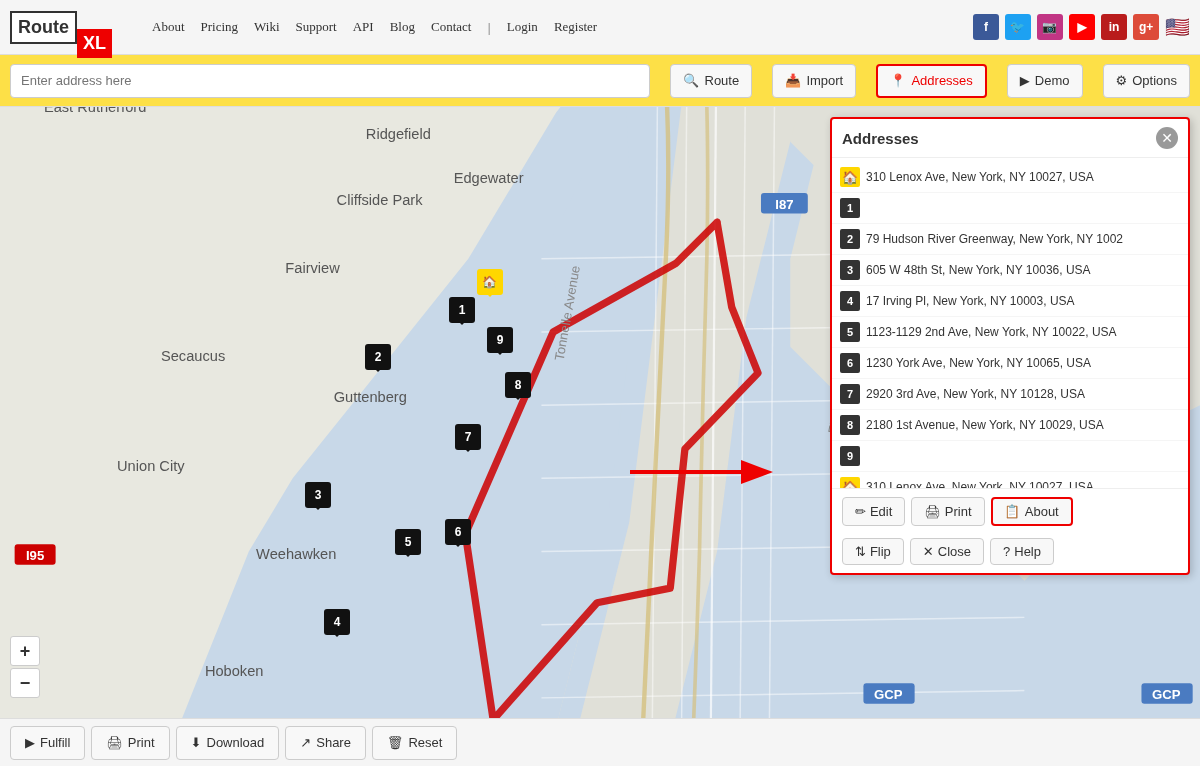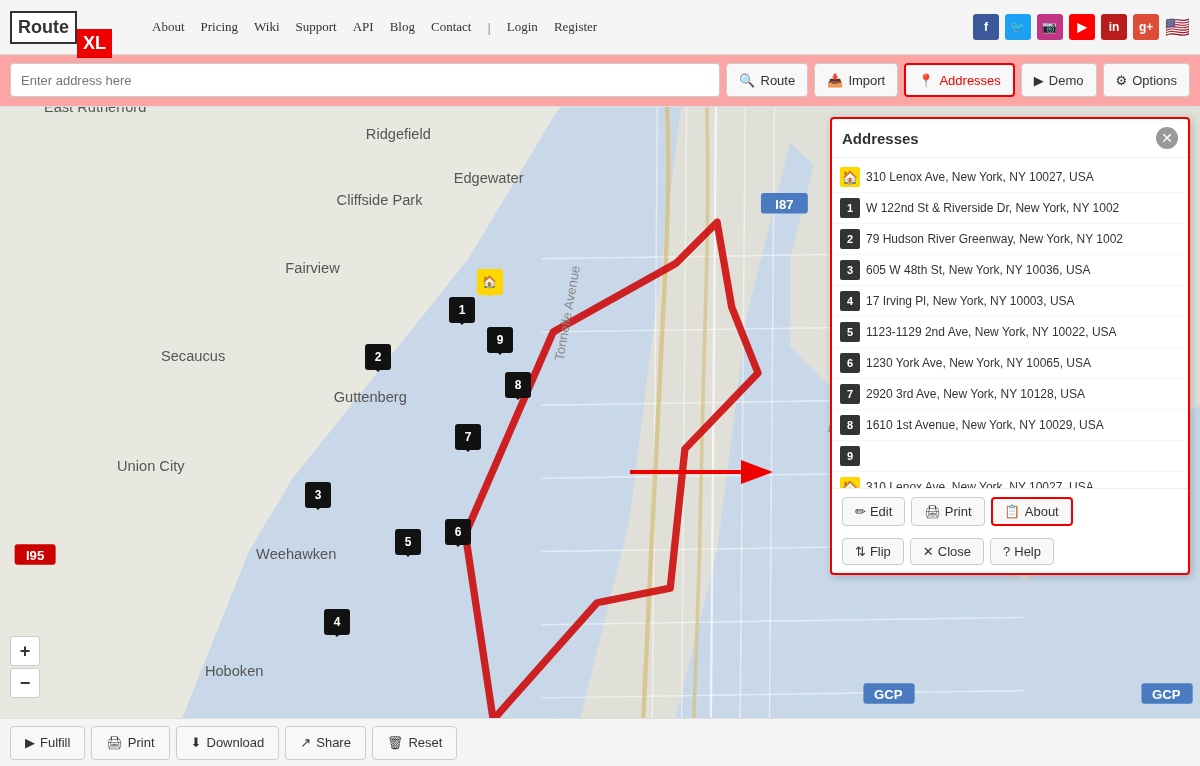--- a/index.html
+++ b/index.html
@@ -30,21 +30,21 @@
     .fb { background: #3b5998; }
     .tw { background: #1da1f2; }
     .ig { background: #c13584; }
     .yt { background: #ff0000; }
     .li { background: #b91c1c; }
     .gp { background: #dd4b39; }
     .flag { font-size: 20px; }
 
     
     #searchbar {
-      display: flex; padding: 8px 10px; background: #fca5a5; border-bottom: 1px solid #ddd; gap: 6px;
+      display: flex; align-items: center; padding: 8px 10px; background: #fde047; border-bottom: 1px solid #ddd; gap: 20px;
       height: 52px;
     }
     #address-input {
       flex: 1; height: 34px; padding: 6px 10px; border: 1px solid #ccc; border-radius: 4px; font-size: 13px; outline: none;
     }
     .toolbar-btn {
       display: flex; align-items: center; gap: 5px; padding: 6px 12px; height: 34px;
       border: 1px solid #ccc; border-radius: 4px; background: #f8f8f8; cursor: pointer;
       font-size: 13px; color: #333; white-space: nowrap;
     }
@@ -303,21 +303,20 @@
       <button id="close-panel">✕</button>
     </div>
     <div id="addresses-list">
 
     <div class="addr-row">
           <div class="addr-badge home">🏠</div>
           <span class="addr-text">310 Lenox Ave, New York, NY 10027, USA</span>
         </div>
         <div class="addr-row">
           <div class="addr-badge">1</div>
-          <span class="addr-text">W 122nd St &amp; Riverside Dr, New York, NY 1002</span>
         </div>
         <div class="addr-row">
           <div class="addr-badge">2</div>
           <span class="addr-text">79 Hudson River Greenway, New York, NY 1002</span>
         </div>
         <div class="addr-row">
           <div class="addr-badge">3</div>
           <span class="addr-text">605 W 48th St, New York, NY 10036, USA</span>
         </div>
         <div class="addr-row">
@@ -331,21 +330,21 @@
         <div class="addr-row">
           <div class="addr-badge">6</div>
           <span class="addr-text">1230 York Ave, New York, NY 10065, USA</span>
         </div>
         <div class="addr-row">
           <div class="addr-badge">7</div>
           <span class="addr-text">2920 3rd Ave, New York, NY 10128, USA</span>
         </div>
         <div class="addr-row">
           <div class="addr-badge">8</div>
-          <span class="addr-text">1610 1st Avenue, New York, NY 10029, USA</span>
+          <span class="addr-text">2180 1st Avenue, New York, NY 10029, USA</span>
         </div>
         <div class="addr-row">
           <div class="addr-badge">9</div>
         </div>
         <div class="addr-row">
           <div class="addr-badge home">🏠</div>
           <span class="addr-text">310 Lenox Ave, New York, NY 10027, USA</span>
         </div>
       </div>
     <div id="panel-actions">

